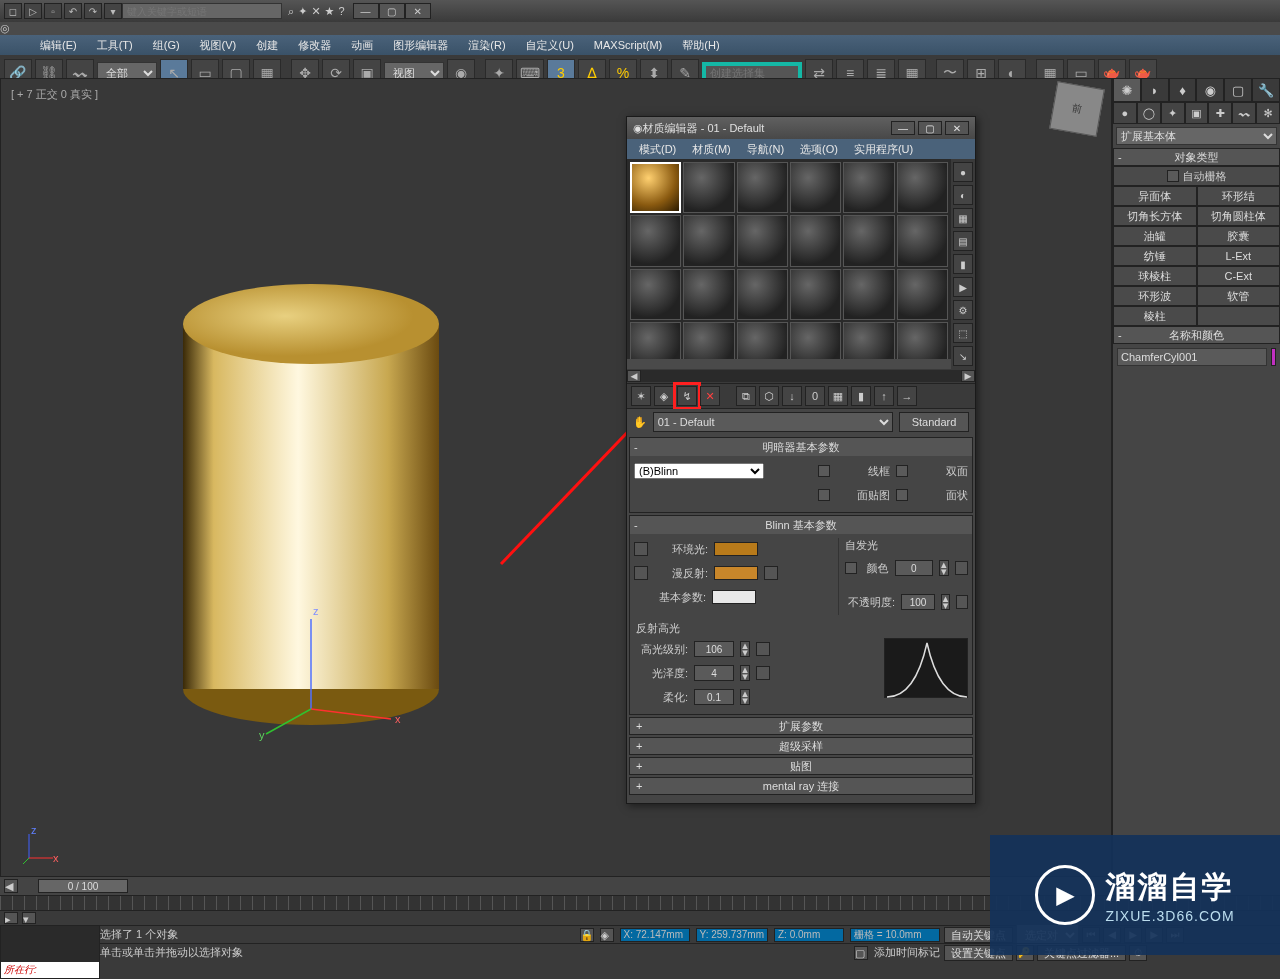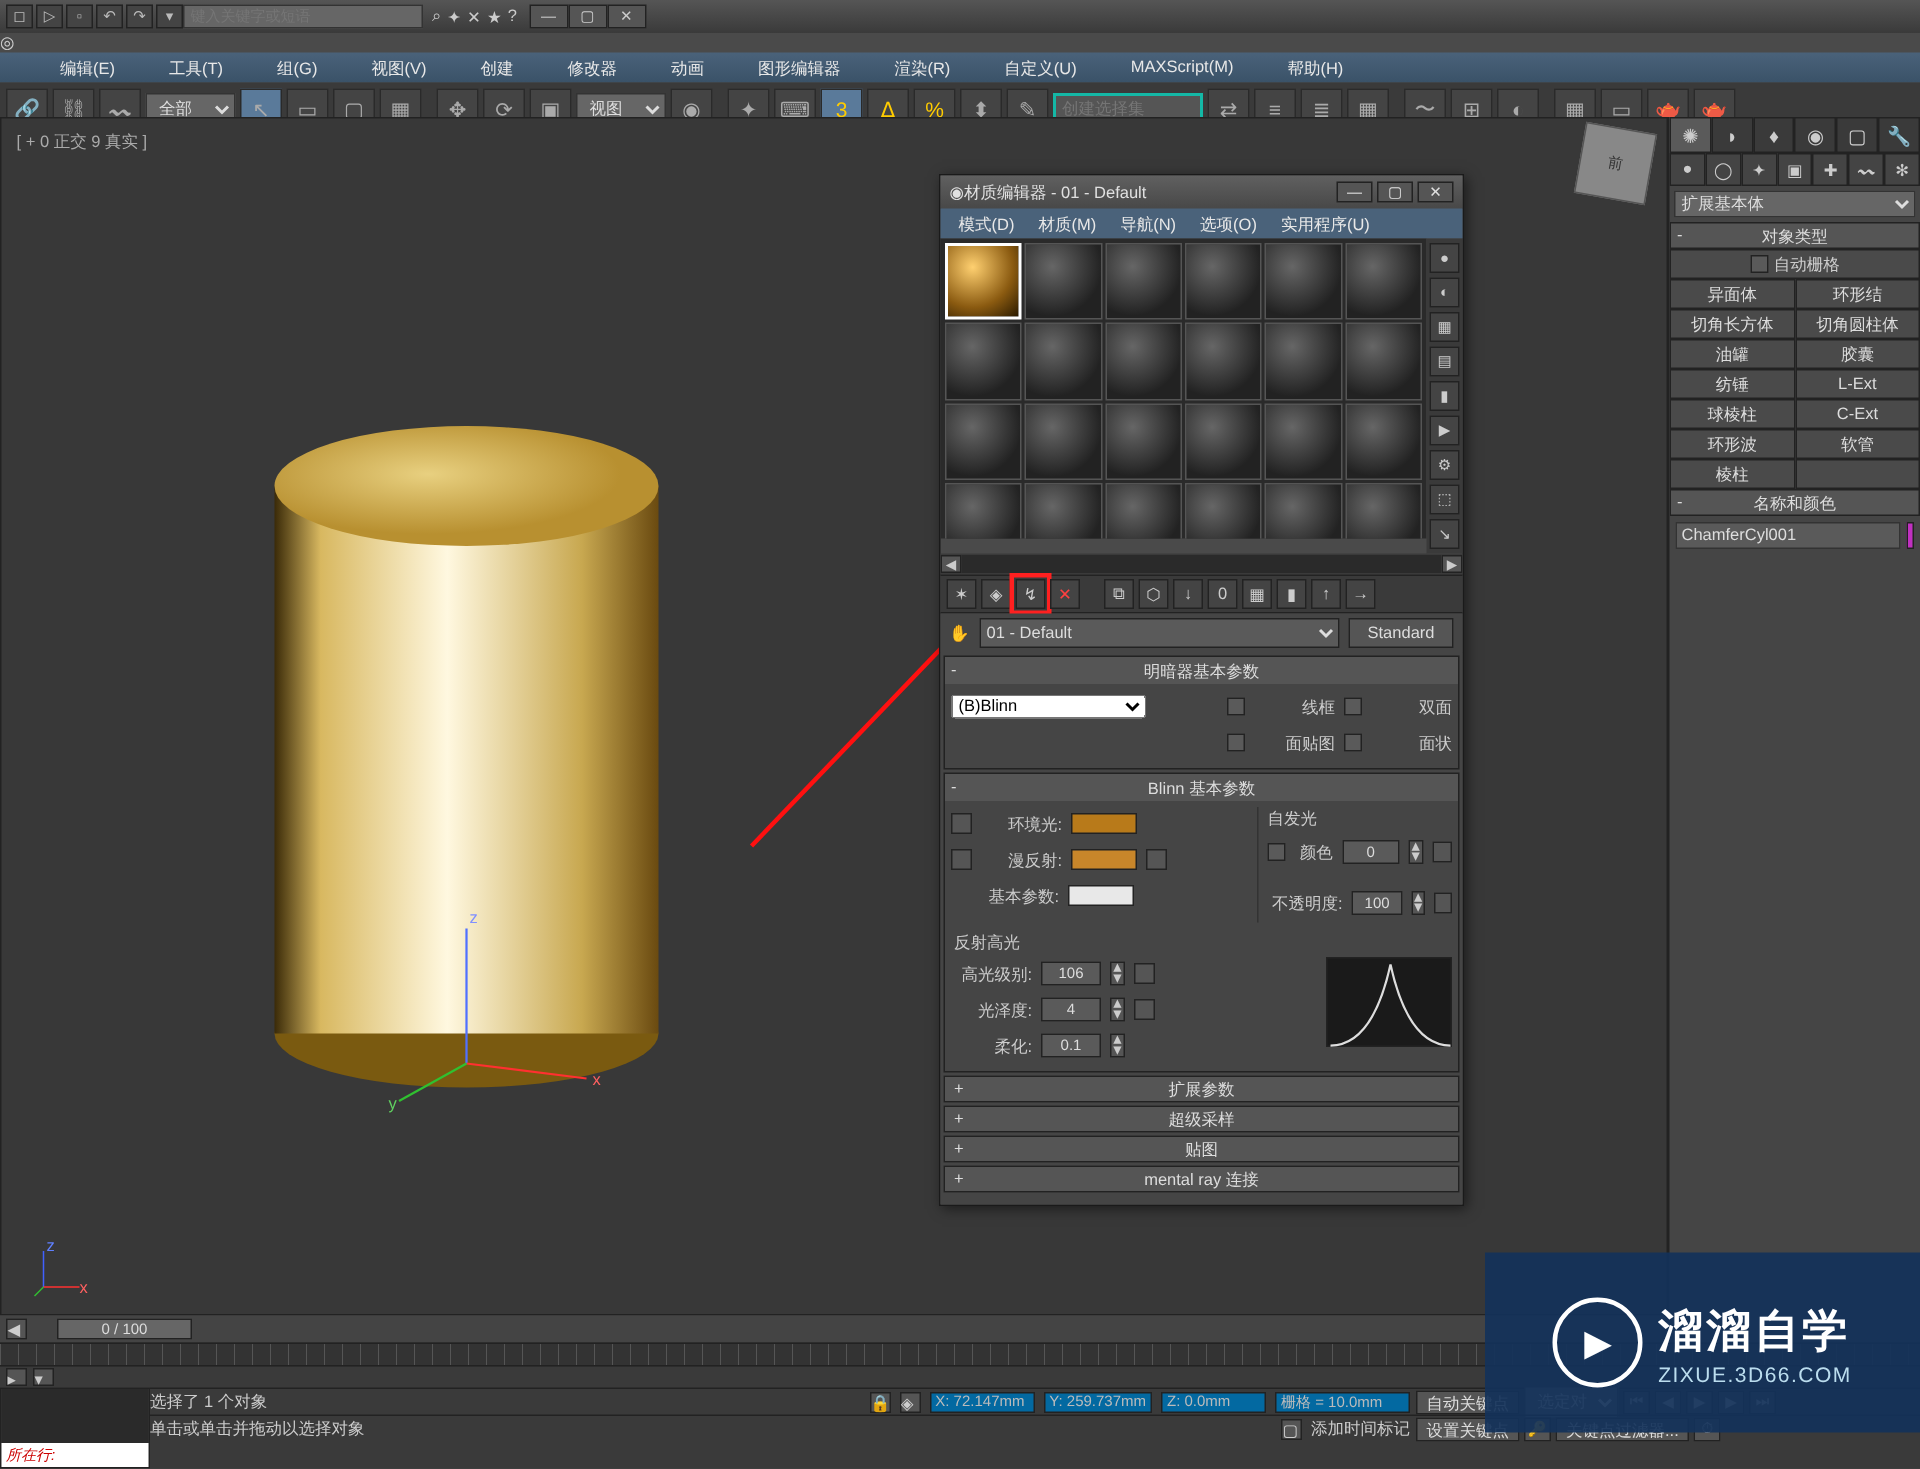--- a/index.html
+++ b/index.html
@@ -9,30 +9,30 @@
 .titlebar { height: 22px; background: linear-gradient(#555, #3a3a3a); display: flex; align-items: center; padding: 0 4px; }
 .titlebar .qat { display: flex; gap: 2px; }
 .titlebar .qat .tbtn { width: 18px; height: 16px; background: #444; border: 1px solid #222; display: flex; align-items: center; justify-content: center; color: #bbb; font-size: 10px; }
 .titlebar .title { flex: 1; text-align: center; color: #ddd; font-size: 12px; }
 .titlebar .search { width: 160px; height: 16px; background: #666; border: 1px solid #333; color: #aaa; padding: 0 4px; font-size: 10px; }
 .titlebar .right-icons { display: flex; gap: 4px; margin-left: 6px; }
 .titlebar .winbtns { display: flex; margin-left: 8px; }
 .titlebar .winbtns div { width: 26px; height: 16px; background: #555; border: 1px solid #222; display: flex; align-items: center; justify-content: center; color: #ccc; font-size: 10px; }
 
 
-.menubar { height: 20px; background: linear-gradient(#4a627a, #3a5268); display: flex; align-items: center; padding: 0 30px; gap: 16px; }
+.menubar { height: 20px; background: linear-gradient(#4a627a, #3a5268); display: flex; align-items: center; padding: 0 30px; gap: 0; }
 .menubar .mitem { padding: 2px 10px; color: #e8e8e8; cursor: default; }
 
 
 .maintoolbar { height: 36px; background: #3a3a3a; border-bottom: 1px solid #222; display: flex; align-items: center; padding: 2px 4px; gap: 3px; }
 .tbutton { width: 28px; height: 28px; background: #444; border: 1px solid #2a2a2a; display: flex; align-items: center; justify-content: center; font-size: 14px; color: #aaa; }
 .tbutton.active { background: #5a7a9a; }
 .tsep { width: 4px; height: 28px; }
 .tselect { height: 22px; background: #666; border: 1px solid #333; color: #ddd; padding: 0 4px; min-width: 60px; }
-.tinput { height: 22px; background: #555; border: 2px solid #14b8a6; color: #aaa; padding: 0 4px; width: 100px; }
+.tinput { height: 22px; background: #555; border: 4px solid #14b8a6; color: #aaa; padding: 0 4px; width: 100px; }
 
 
 .mainarea { position: absolute; top: 78px; left: 0; right: 0; bottom: 102px; display: flex; }
 .viewport { flex: 1; background: #383838; position: relative; border: 1px solid #222; }
 .viewport-label { position: absolute; top: 8px; left: 10px; color: #aaa; font-size: 11px; }
 .cylinder-render { position: absolute; left: 175px; top: 190px; width: 270px; height: 460px; }
 .axis-gizmo { position: absolute; left: 20px; bottom: 10px; width: 40px; height: 40px; }
 .viewcube { position: absolute; right: 10px; top: 6px; width: 48px; height: 48px; background: #888; border: 1px solid #555; transform: rotate(10deg); display:flex; align-items:center; justify-content:center; color:#333; font-size:10px;}
 
 
@@ -200,21 +200,21 @@
   <div class="tbutton">◐</div>
   <div class="tsep"></div>
   <div class="tbutton">▦</div>
   <div class="tbutton">▭</div>
   <div class="tbutton">🫖</div>
   <div class="tbutton">🫖</div>
 </div>
 
 <div class="mainarea">
   <div class="viewport">
-    <div class="viewport-label">[ + 0 正交 9 真实 ]</div>
+    <div class="viewport-label">[ + 7 正交 0 真实 ]</div>
     <div class="viewcube">前</div>
 
     <svg class="cylinder-render" viewBox="0 0 270 460">
       <defs>
         <linearGradient id="cylg" x1="0" x2="1">
           <stop offset="0" stop-color="#3a2a08"></stop>
           <stop offset="0.12" stop-color="#d8b860"></stop>
           <stop offset="0.45" stop-color="#fff8e0"></stop>
           <stop offset="0.8" stop-color="#c8a850"></stop>
           <stop offset="1" stop-color="#6a4a10"></stop>

